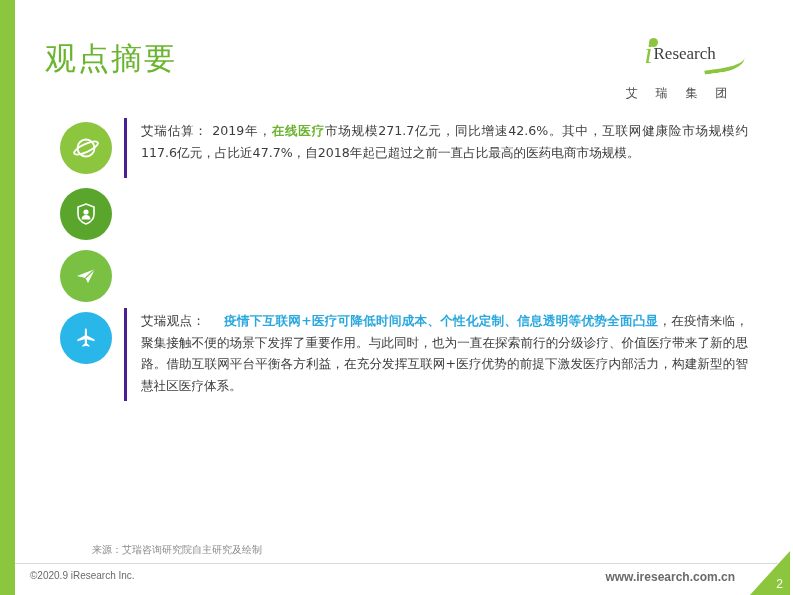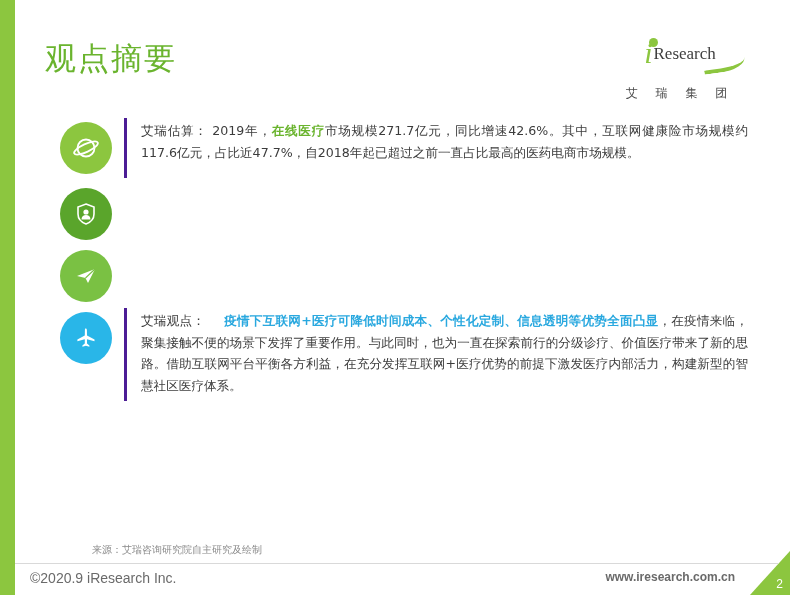--- a/index.html
+++ b/index.html
@@ -167,21 +167,21 @@
     left: 15px;
     top: 563px;
     width: 763px;
     height: 1px;
     background: #d9d9d9;
   }
   .copyright {
     position: absolute;
     left: 30px;
     top: 570px;
-    font-size: 14px;
+    font-size: 10px;
     color: #6a6a6a;
     font-family: "Liberation Sans", sans-serif;
   }
   .website {
     position: absolute;
     right: 55px;
     top: 570px;
     font-size: 12px;
     color: #6a6a6a;
     font-family: "Liberation Sans", sans-serif;

